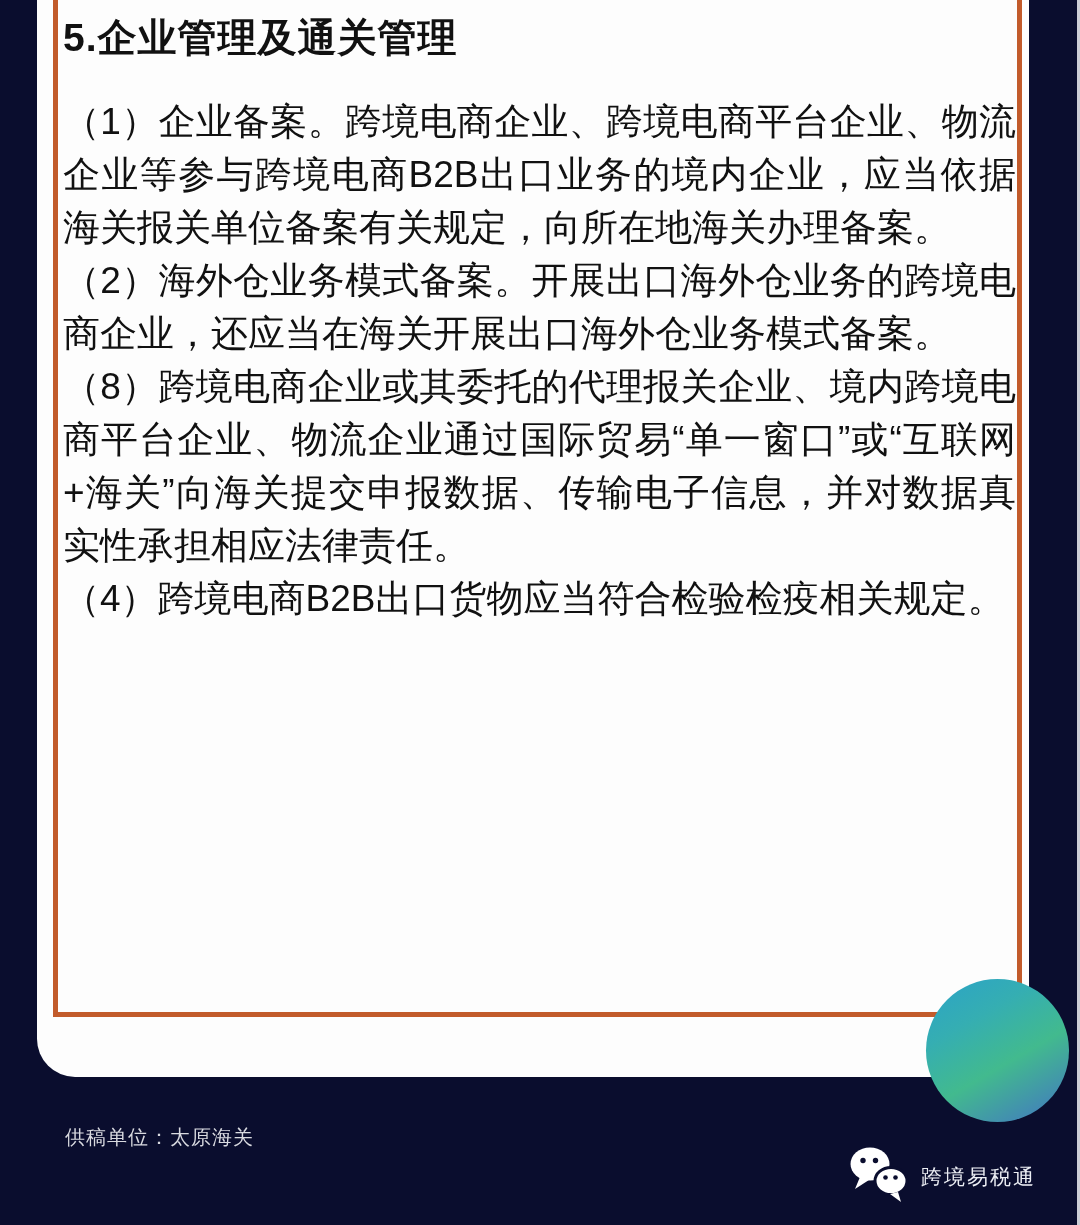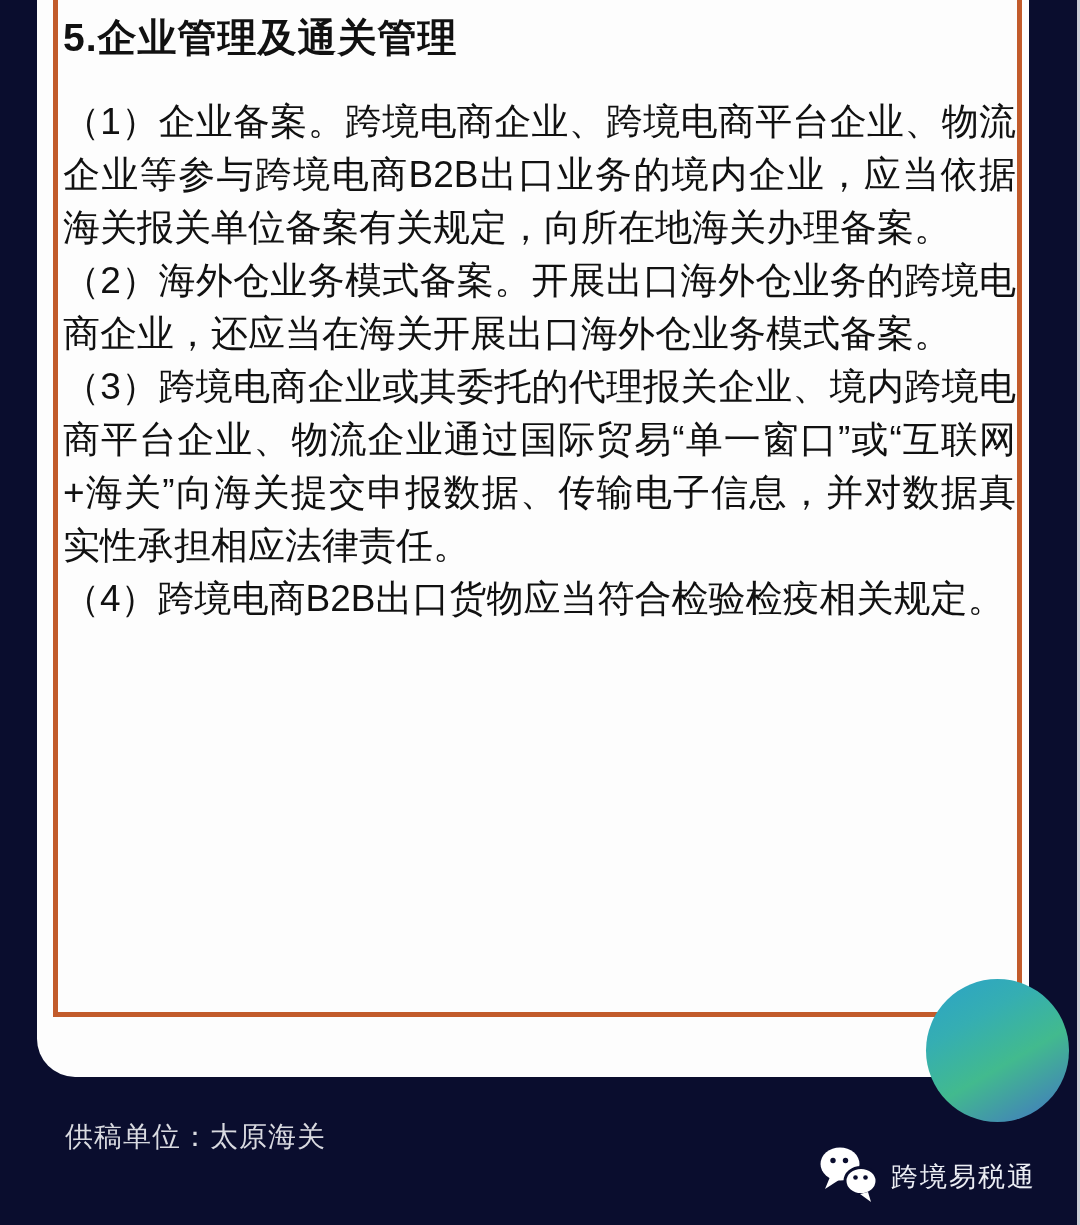--- a/index.html
+++ b/index.html
@@ -47,46 +47,46 @@
   .para:first-child { margin-top:15px; }
   .para .b { font-weight:400; }
   .teal-circle {
     position:absolute; left:926px; top:979px; width:143px; height:143px;
     border-radius:50%;
     background:linear-gradient(150deg, #2ba3c8 0%, #35aeb2 30%, #42ba8e 58%, #4273c5 100%);
     z-index:5;
   }
   .footer-credit {
     position:absolute; left:65px; top:1119px;
-    font-size:28px; line-height:36px;
+    font-size:20px; line-height:36px;
     color:var(--footer-text);
     letter-spacing:1px;
     z-index:10;
   }
   .brand {
     position:absolute; right:44px; top:1145px;
     display:flex; align-items:center; gap:10px;
     z-index:10;
   }
   .brand-name {
-    font-size:27px; color:var(--brand-text); letter-spacing:2px;
+    font-size:21px; color:var(--brand-text); letter-spacing:2px;
     line-height:58px;
   }
 </style>
 </head>
 <body>
 
 <div class="card">
   <div class="frame"></div>
   <div class="content">
     <div class="section-title">5.企业管理及通关管理</div>
     <div class="paragraphs">
         <div class="para"><span>（1）企业备案。跨境电商企业、跨境电商平台企业、物流企业等参与跨境电商B2B出口业务的境内企业，应当依据海关报关单位备案有关规定，向所在地海关办理备案。</span></div>
         <div class="para"><span>（2）海外仓业务模式备案。开展出口海外仓业务的跨境电商企业，还应当在海关开展出口海外仓业务模式备案。</span></div>
-        <div class="para"><span>（3）跨境电商企业或其委托的代理报关企业、境内跨境电商平台企业、物流企业通过</span><span class="b">国际贸易“单一窗口”</span><span>或</span><span class="b">“互联网+海关”</span><span>向海关提交申报数据、传输电子信息，并对数据真实性承担相应法律责任。</span></div>
+        <div class="para"><span>（8）跨境电商企业或其委托的代理报关企业、境内跨境电商平台企业、物流企业通过</span><span class="b">国际贸易“单一窗口”</span><span>或</span><span class="b">“互联网+海关”</span><span>向海关提交申报数据、传输电子信息，并对数据真实性承担相应法律责任。</span></div>
         <div class="para"><span>（4）跨境电商B2B出口货物应当符合检验检疫相关规定。</span></div>
       </div>
   </div>
 </div>
 
 <div class="teal-circle"></div>
 
 <div class="footer-credit">供稿单位：太原海关</div>
 
 <div class="brand">

